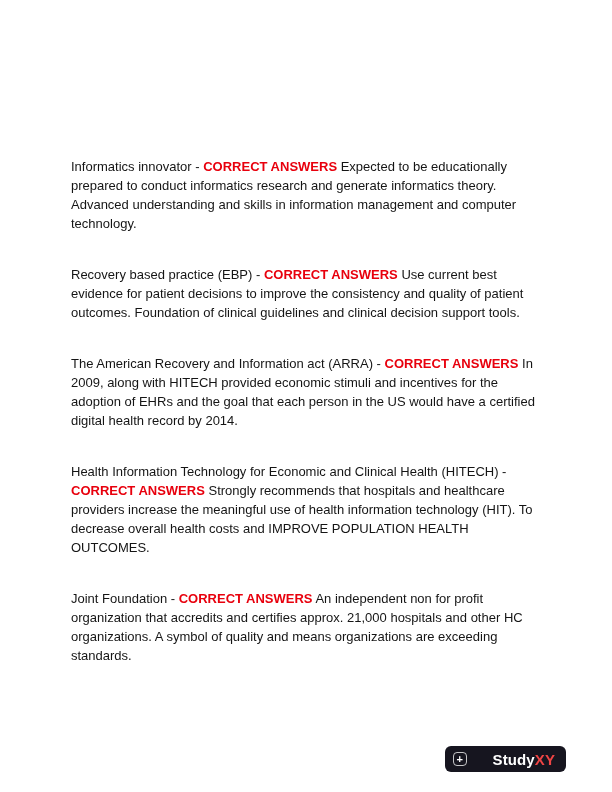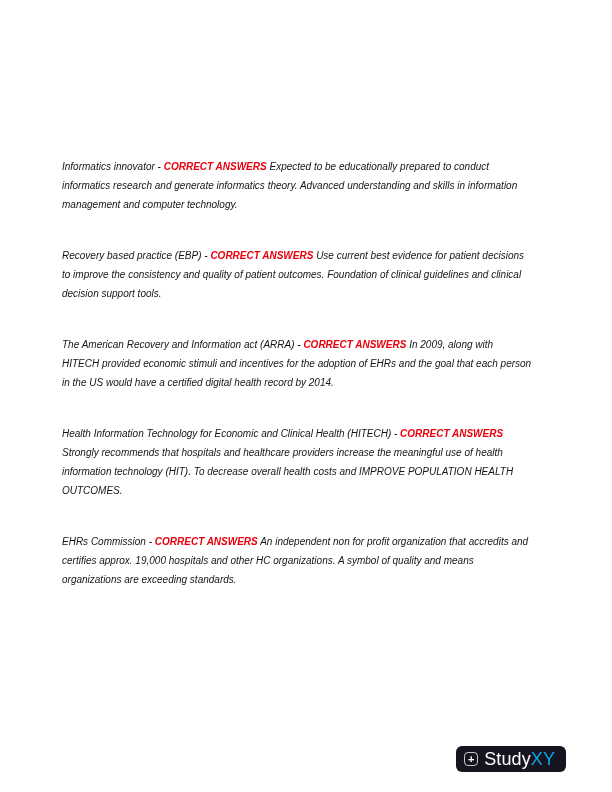--- a/index.html
+++ b/index.html
@@ -12,26 +12,25 @@
     overflow: hidden;
   }
   .page {
     position: absolute;
     inset: 0;
     background: #ffffff;
   }
   .content {
     position: absolute;
     top: 157px;
-    left: 62px;
+    left: 71px;
     width: 471px;
     color: #151515;
-    font-size: 10px;
+    font-size: 13px;
     line-height: 19px;
-    font-style: italic;
   }
   .qa-paragraph {
     margin-bottom: 32px;
     text-align: left;
   }
   .answer-label {
     color: #e8000d;
     font-weight: bold;
   }
   .term-text, .answer-text { color: #151515; }
@@ -54,43 +53,44 @@
     border-radius: 4px;
     color: #ffffff;
     font-size: 11px;
     line-height: 1;
     display: flex;
     align-items: center;
     justify-content: center;
     font-weight: bold;
   }
   .brand {
-    font-size: 18px;
-    font-weight: normal;
+    font-size: 15px;
+    font-weight: bold;
     letter-spacing: 0.1px;
     display: flex;
+    margin-left: 20px;
   }
   .brand-primary { color: #ffffff; }
-  .brand-secondary { color: #0ea5e9; }
+  .brand-secondary { color: #ef4444; }
 </style>
 </head>
 <body>
 
 <div class="page">
   <div class="content">
 
     <p class="qa-paragraph"><span class="term-text">Informatics innovator - </span><span class="answer-label">CORRECT ANSWERS</span><span class="answer-text"> Expected to be educationally prepared to conduct informatics research and generate informatics theory. Advanced understanding and skills in information management and computer technology.</span></p>
 
     <p class="qa-paragraph"><span class="term-text">Recovery based practice (EBP) - </span><span class="answer-label">CORRECT ANSWERS</span><span class="answer-text"> Use current best evidence for patient decisions to improve the consistency and quality of patient outcomes. Foundation of clinical guidelines and clinical decision support tools.</span></p>
 
     <p class="qa-paragraph"><span class="term-text">The American Recovery and Information act (ARRA) - </span><span class="answer-label">CORRECT ANSWERS</span><span class="answer-text"> In 2009, along with HITECH provided economic stimuli and incentives for the adoption of EHRs and the goal that each person in the US would have a certified digital health record by 2014.</span></p>
 
     <p class="qa-paragraph"><span class="term-text">Health Information Technology for Economic and Clinical Health (HITECH) - </span><span class="answer-label">CORRECT ANSWERS</span><span class="answer-text"> Strongly recommends that hospitals and healthcare providers increase the meaningful use of health information technology (HIT). To decrease overall health costs and IMPROVE POPULATION HEALTH OUTCOMES.</span></p>
 
-    <p class="qa-paragraph"><span class="term-text">EHRs Commission - </span><span class="answer-label">CORRECT ANSWERS</span><span class="answer-text"> An independent non for profit organization that accredits and certifies approx. 19,000 hospitals and other HC organizations. A symbol of quality and means organizations are exceeding standards.</span></p>
+    <p class="qa-paragraph"><span class="term-text">Joint Foundation - </span><span class="answer-label">CORRECT ANSWERS</span><span class="answer-text"> An independent non for profit organization that accredits and certifies approx. 21,000 hospitals and other HC organizations. A symbol of quality and means organizations are exceeding standards.</span></p>
 
   </div>
 
   <div class="logo-badge">
     <span class="plus-box">+</span>
     <span class="brand">
         <span class="brand-primary">Study</span>
         <span class="brand-secondary">XY</span>
       </span>
   </div>

